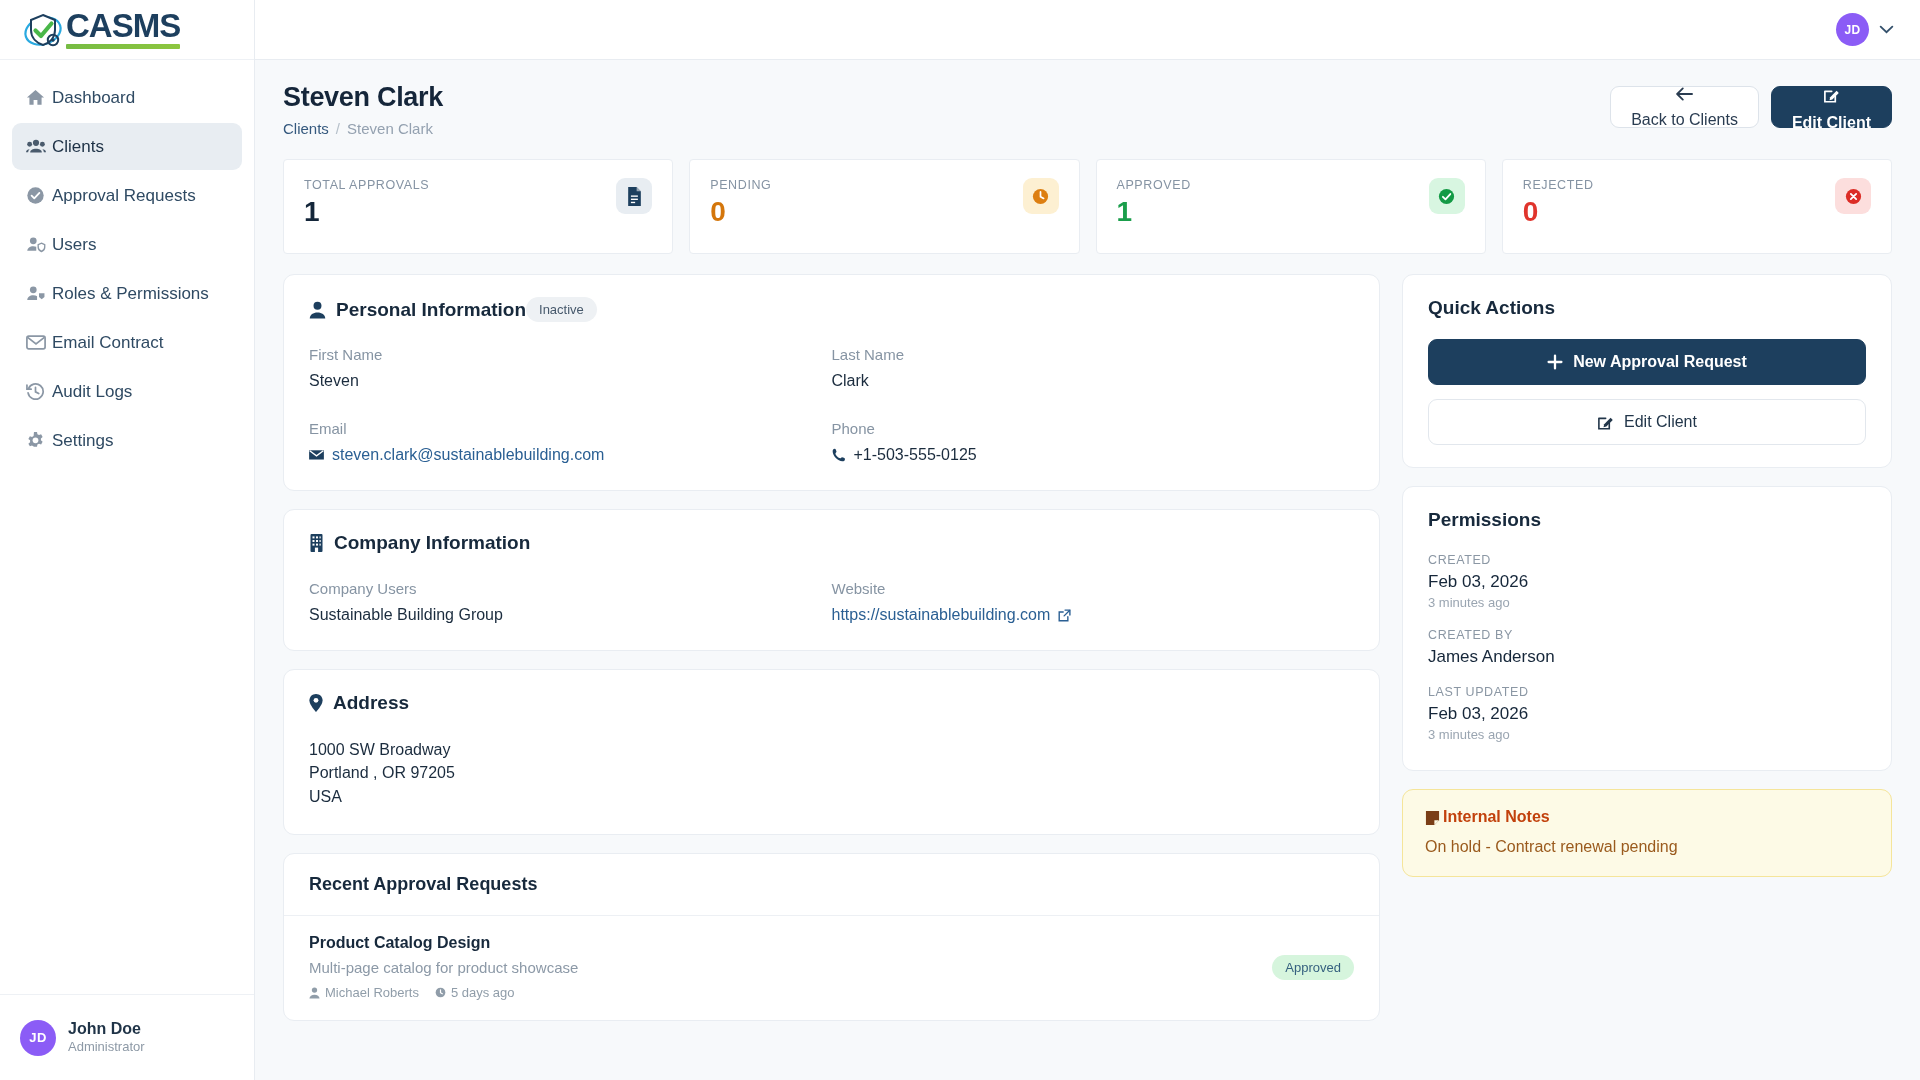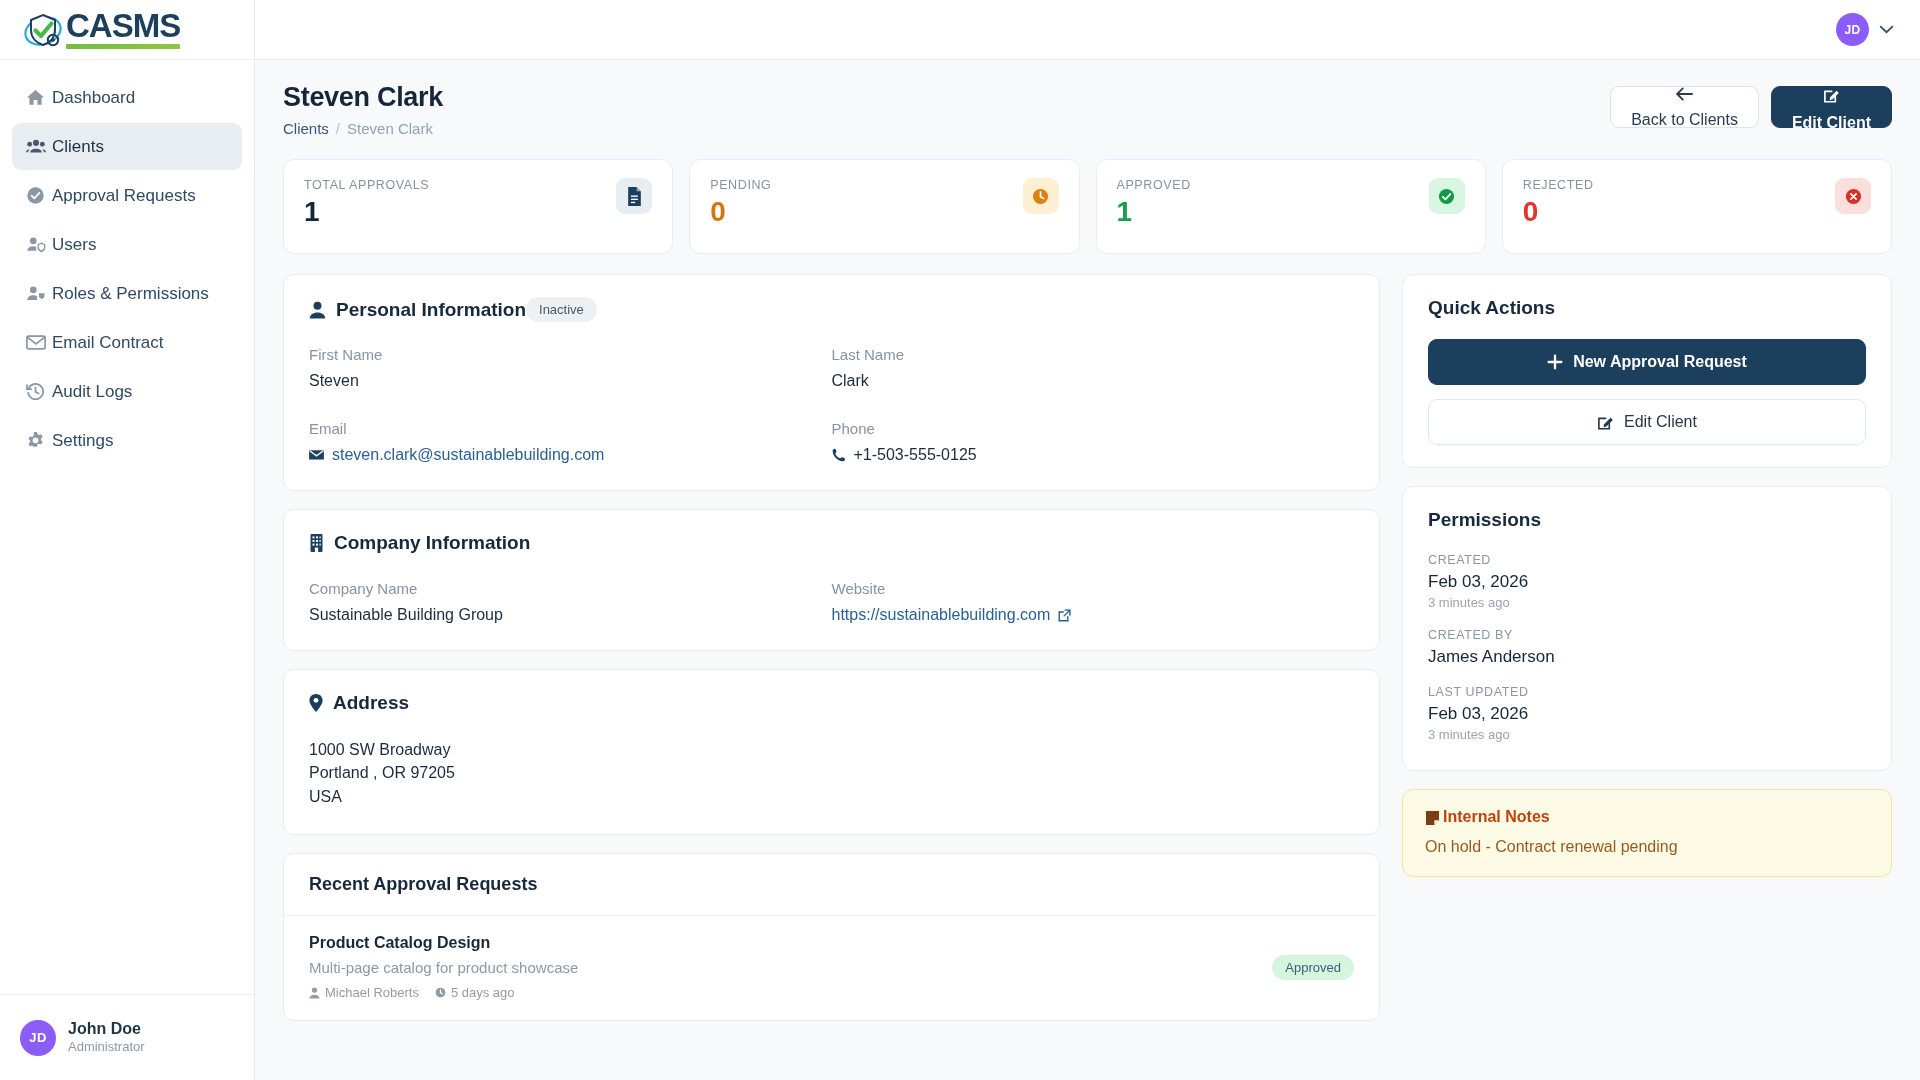--- a/index.html
+++ b/index.html
@@ -90,21 +90,21 @@
     display:inline-flex; align-items:center; gap:10px;
     height: 42px; padding: 0 20px; border-radius: 9px;
     font-size: 16px; cursor:pointer; white-space:nowrap;flex-direction:column;
   }
   .btn-outline { background:#fff; border:1px solid #dde3ea; color:#2a3c51; }
   .btn-primary { background:#1d3f5e; border:1px solid #1d3f5e; color:#fff; font-weight:600; }
 
   
   .stats { display:grid; grid-template-columns: repeat(4, 1fr); gap: 16px; margin-bottom: 20px; }
   .stat-card {
-    background:#fff; border:1px solid #e9edf2; border-radius: 11px;
+    background:#fff; border:1px solid #e9edf2; border-radius: 4px;
     padding: 18px 20px; height: 95px;
     display:flex; align-items:flex-start; justify-content:space-between;
   }
   .stat-label { font-size: 12.5px; letter-spacing:.6px; color:#8593a3; text-transform:uppercase; }
   .stat-value { font-size: 28px; font-weight: bold; margin-top: 6px; line-height:1; }
   .stat-ico {
     width: 36px; height: 36px; border-radius: 9px;
     display:flex; align-items:center; justify-content:center;
   }
 
@@ -455,21 +455,21 @@
                     <rect x="6.5" y="9.6" width="2" height="2"></rect>
                     <rect x="10" y="9.6" width="1.2" height="2"></rect>
                     <rect x="5.4" y="13.6" width="3.2" height="4.4"></rect>
                   </g>
                 </svg>
             </span>
             <span>Company Information</span>
           </div>
           <div class="fgrid" style="margin-top:26px">
             <div>
-              <div class="f-label">Company Name</div>
+              <div class="f-label">Company Users</div>
               <div class="f-value">Sustainable Building Group</div>
             </div>
             <div>
               <div class="f-label">Website</div>
               <div class="f-value">
                 <a>https://sustainablebuilding.com</a>
                 <span class="vi">
                   <svg width="13" height="13" viewBox="0 0 14 14" fill="none" stroke="#2a5f93" stroke-width="1.5" stroke-linecap="round">
                       <path d="M7.6 1.2h5.2v5.2"></path>
                       <path d="M12.4 1.6 L6.6 7.4"></path>

